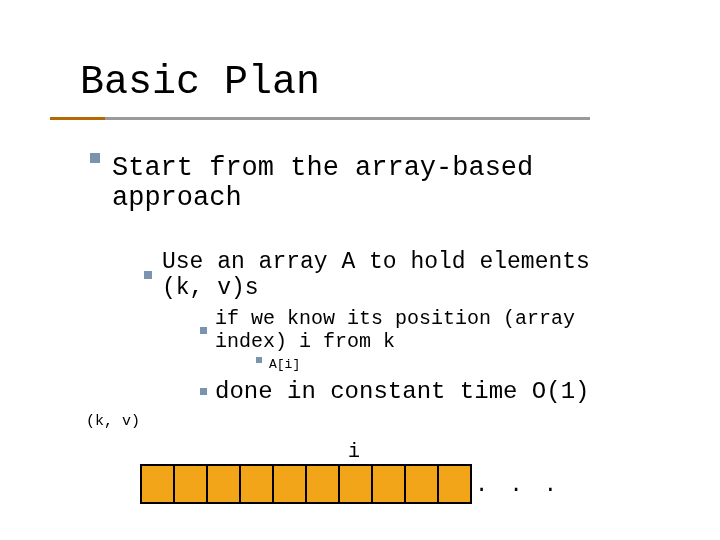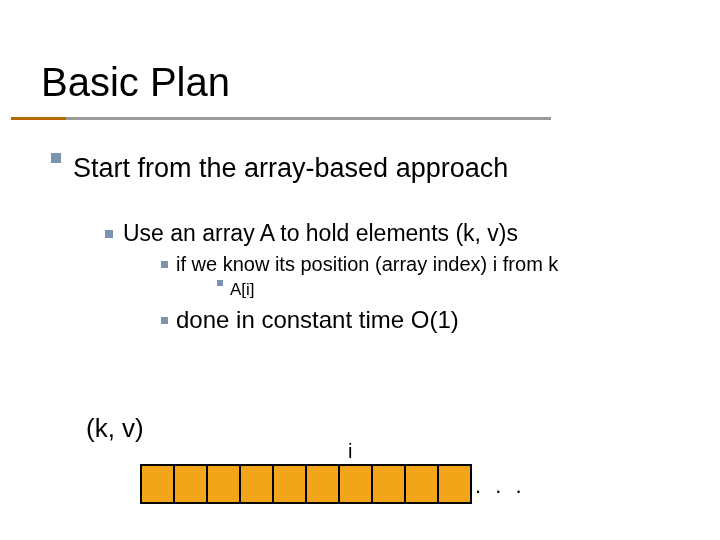--- a/index.html
+++ b/index.html
@@ -10,21 +10,22 @@
     background: #ffffff;
     font-family: Verdana, Geneva, sans-serif;
     color: #000;
     overflow: hidden;
   }
   .slide {
     position: relative;
     width: 648px;
     height: 540px;
     box-sizing: border-box;
-    padding: 60px 50px 20px 41px;
+    padding: 60px 50px 20px 80px;
+    font-family: Liberation Mono, monospace;
   }
   .title {
     font-size: 40px;
     font-weight: 400;
     margin: 0 0 10px 0;
     letter-spacing: 0px;
   }
   .title-rule {
     position: relative;
     height: 10px;
@@ -86,36 +87,36 @@
     display: flex;
     align-items: center;
   }
   .lvl3 {
     font-size: 20px;
     margin: 0 0 4px 120px;
     display: flex;
     align-items: center;
   }
   .lvl4 {
-    font-size: 17px;
+    font-size: 13px;
     margin: 2px 0 4px 176px;
     display: flex;
     align-items: flex-start;
   }
   .lvl3b {
     font-size: 24px;
     margin: 6px 0 4px 120px;
     display: flex;
     align-items: center;
   }
   .kv-label {
     position: absolute;
     left: 86px;
     top: 413px;
-    font-size: 26px;
+    font-size: 15px;
   }
   .i-label {
     position: absolute;
     left: 348px;
     top: 440px;
     font-size: 20px;
   }
   .array-row {
     position: absolute;
     left: 140px;

